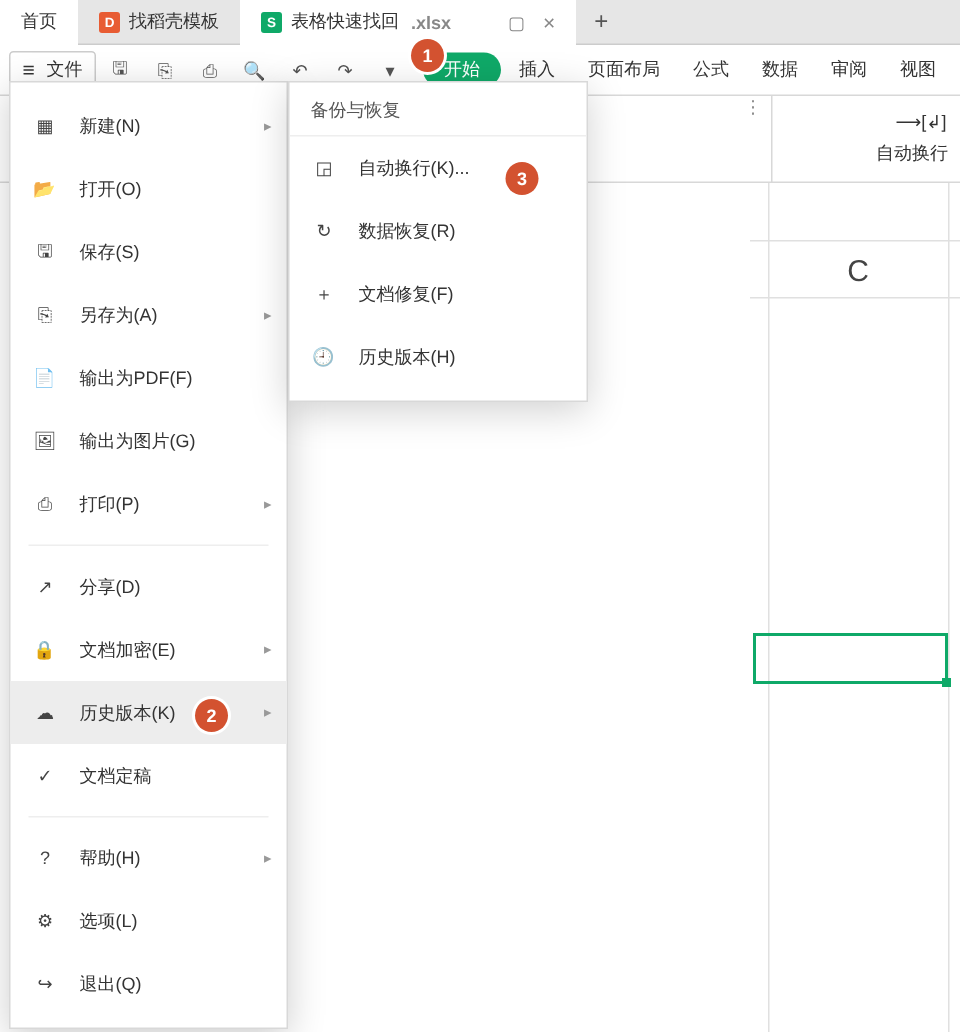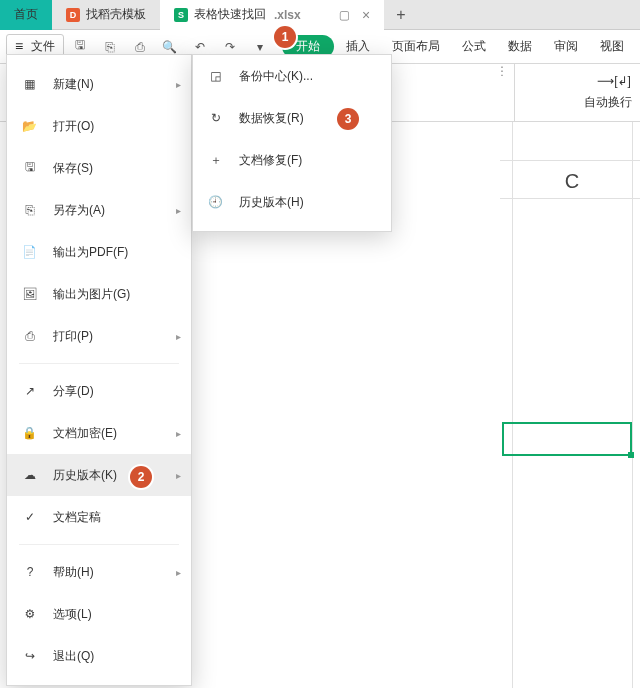--- a/index.html
+++ b/index.html
@@ -1,20 +1,20 @@
 <!DOCTYPE html>
 <html><head>
 <meta charset="utf-8">
 <style>
 * { margin: 0; padding: 0; box-sizing: border-box; font-family: "Microsoft YaHei", sans-serif; }
 body { width: 640px; height: 688px; background: #fff; font-size: 12px; color: #333; overflow: hidden; position: relative; }
 
 .tabs-bar { height: 30px; background: #e6e6e6; display: flex; align-items: center; border-bottom: 1px solid #ccc; }
 .tab { height: 30px; padding: 0 14px; display: flex; align-items: center; gap: 6px; cursor: pointer; }
-.tab.home { background: #14b8a6; }
+.tab.home { background: #ffffff; }
 .tab.template { color: #333; }
 .tab.active { background: #fff; }
 .tab-icon-o { width: 14px; height: 14px; background: #e85c33; border-radius: 2px; display: flex; align-items: center; justify-content: center; color: #fff; font-size: 9px; font-weight: bold; }
 .tab-icon-g { width: 14px; height: 14px; background: #0fa968; border-radius: 2px; display: flex; align-items: center; justify-content: center; color: #fff; font-size: 9px; font-weight: bold; }
 .tab-ext { color: #888; margin-left: 2px; font-weight: bold; }
 .tab .tab-close { color: #888; margin-left: 6px; font-size: 14px; }
 .tab .tab-max { color: #888; margin-left: 32px; font-size: 12px; }
 .tab-add { padding: 0 12px; color: #555; font-size: 16px; cursor: pointer; }
 
 .toolbar { height: 34px; background: #fff; display: flex; align-items: center; padding: 0 6px; gap: 2px; border-bottom: 1px solid #d8d8d8; }
@@ -186,23 +186,24 @@
       <span class="fi-icon">⚙</span>
       <span>选项(L)</span>
     </div>
   <div class="file-item">
       <span class="fi-icon">↪</span>
       <span>退出(Q)</span>
     </div>
 </div>
 
 <div class="sub-menu">
+  <div class="sub-title">备份与恢复</div>
   <div class="sub-item">
       <span class="si-icon">◲</span>
-      <span>备份中心(K)...</span>
+      <span>自动换行(K)...</span>
     </div>
   <div class="sub-item">
       <span class="si-icon">↻</span>
       <span>数据恢复(R)</span>
     </div>
   <div class="sub-item">
       <span class="si-icon">＋</span>
       <span>文档修复(F)</span>
     </div>
   <div class="sub-item">

